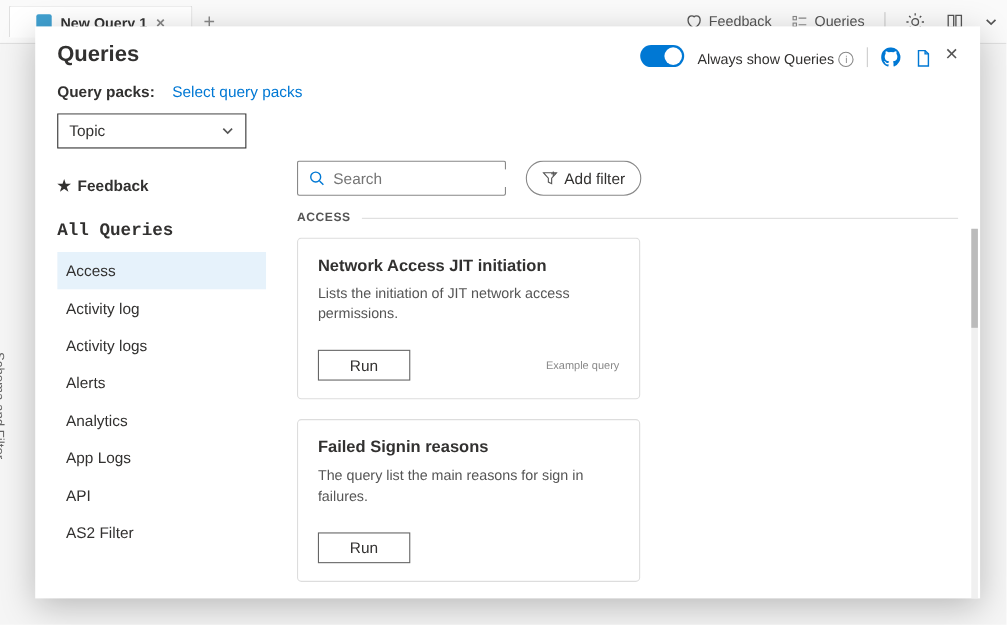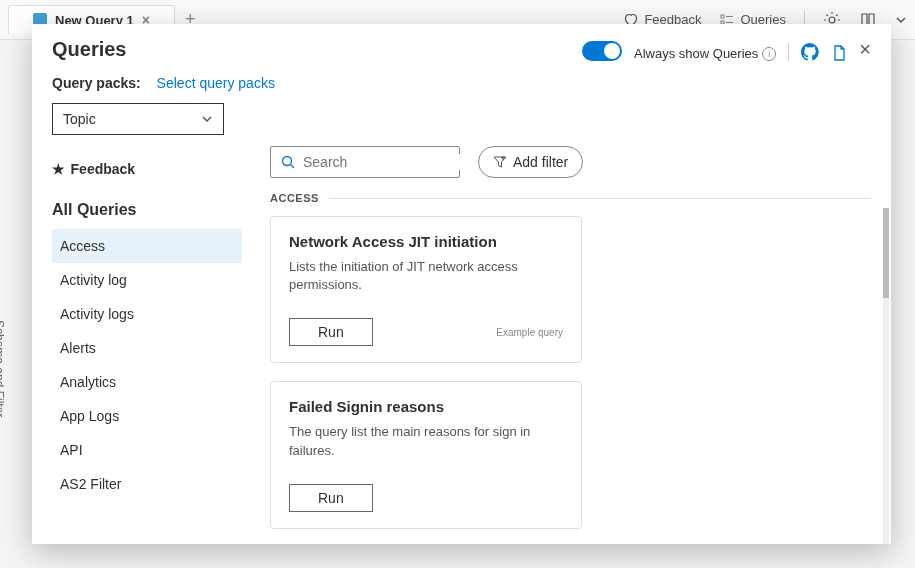--- a/index.html
+++ b/index.html
@@ -40,21 +40,21 @@
   .modal-sub strong { color: #323130; font-weight: 600; }
   .modal-sub a { color: #0078d4; text-decoration: none; margin-left: 12px;}
 
   .modal-body { flex: 1; display: flex; overflow: hidden; padding: 0 0 0 20px; }
 
   .left-col { width: 190px; display: flex; flex-direction: column; }
   .topic-select { border: 1px solid #333; height: 32px; display: flex; align-items: center; justify-content: space-between; padding: 0 10px; font-size: 14px; color: #323130; margin-right: 18px; margin-bottom: 20px; }
   .chev { font-size: 12px; color: #555; }
   .favorites { font-size: 14px; font-weight: 600; color: #323130; padding: 6px 0; display: flex; align-items: center; gap: 6px; }
   .star { font-size: 14px; }
-  .all-q { font-size: 16px; font-weight: 600; color: #323130; padding: 18px 0 10px 0; }
+  .all-q { font-size: 16px; font-weight: 600; color: #323130; padding: 18px 0 10px 0; font-family: Liberation Mono, monospace; }
   .cat-list { flex: 1; overflow-y: auto; position: relative; }
   .cat-item { font-size: 14px; color: #323130; padding: 9px 8px; cursor: pointer; }
   .cat-item.selected { background: #e6f2fb; }
 
   .right-col { flex: 1; display: flex; flex-direction: column; padding-left: 28px; padding-right: 20px; overflow: hidden; }
   .search-row { display: flex; align-items: center; gap: 18px; margin-bottom: 14px; }
   .search-box { border: 1px solid #888; border-radius: 2px; height: 32px; width: 190px; display: flex; align-items: center; padding: 0 10px; gap: 8px; }
   .search-icon { color: #0078d4; font-size: 14px; }
   .search-box input { border: none; outline: none; font-size: 14px; flex: 1; color: #555; }
   .add-filter { border: 1px solid #888; border-radius: 16px; height: 32px; padding: 0 14px; display: flex; align-items: center; gap: 6px; font-size: 14px; color: #323130; background: #fff; }

